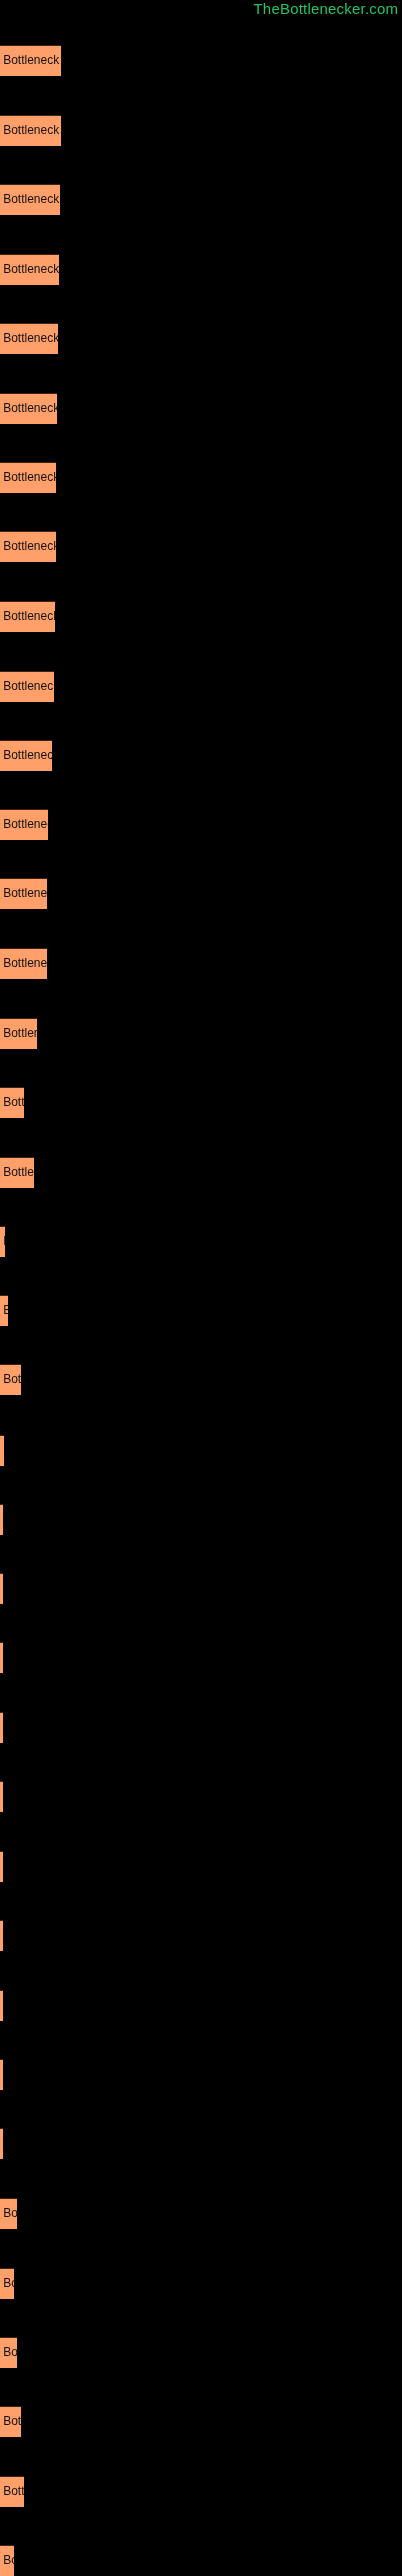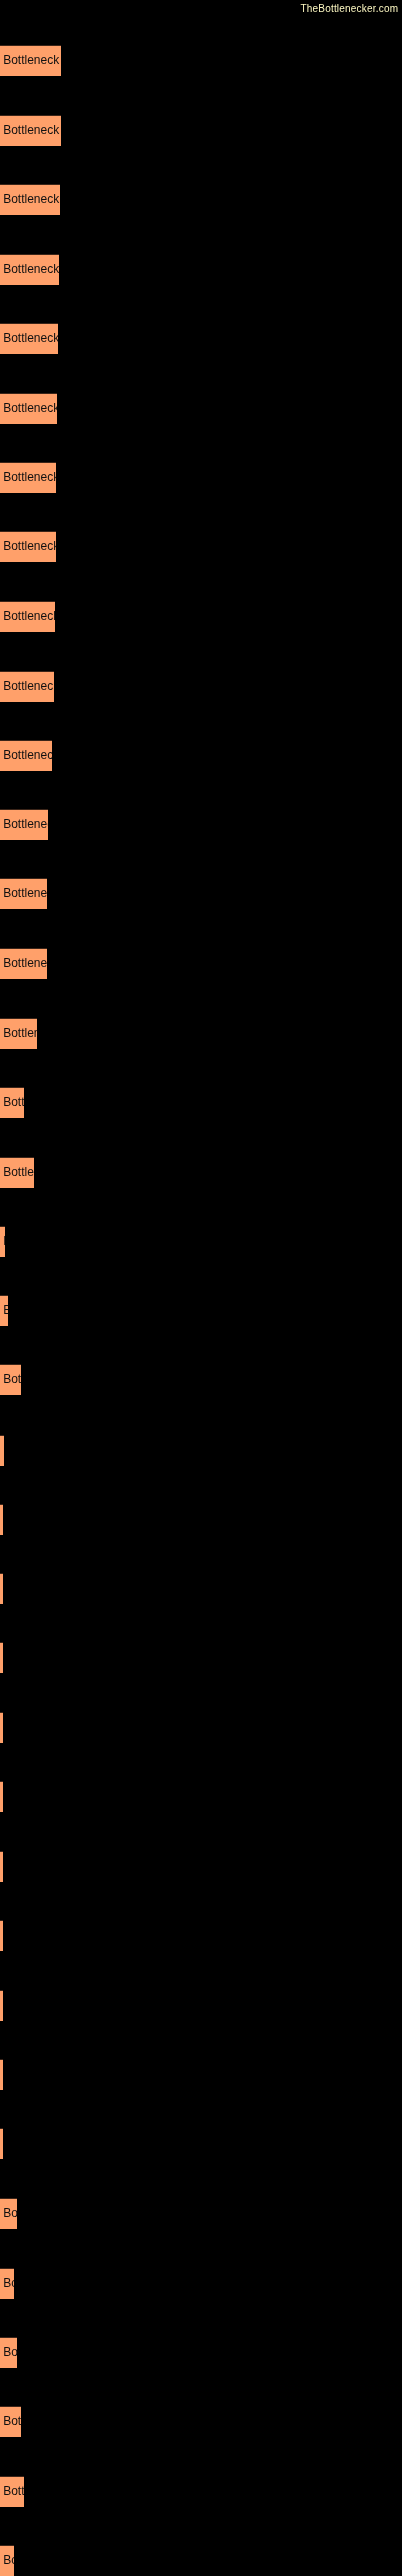--- a/index.html
+++ b/index.html
@@ -20,22 +20,22 @@
     top: 0;
     left: 0;
     width: 403px;
     height: 19.3px;
     text-align: right;
     padding-right: 4.8px;
     box-sizing: border-box;
   }
   .site-title {
     display: inline-block;
-    color: #fef9c3;
-    font-size: 10px;
+    color: #22c55e;
+    font-size: 15px;
     line-height: 17.7px;
     letter-spacing: 0.2px;
     font-family: "Liberation Sans", sans-serif;
     white-space: nowrap;
   }
 
   .chart-area {
     position: absolute;
     top: 0;
     left: 0;

